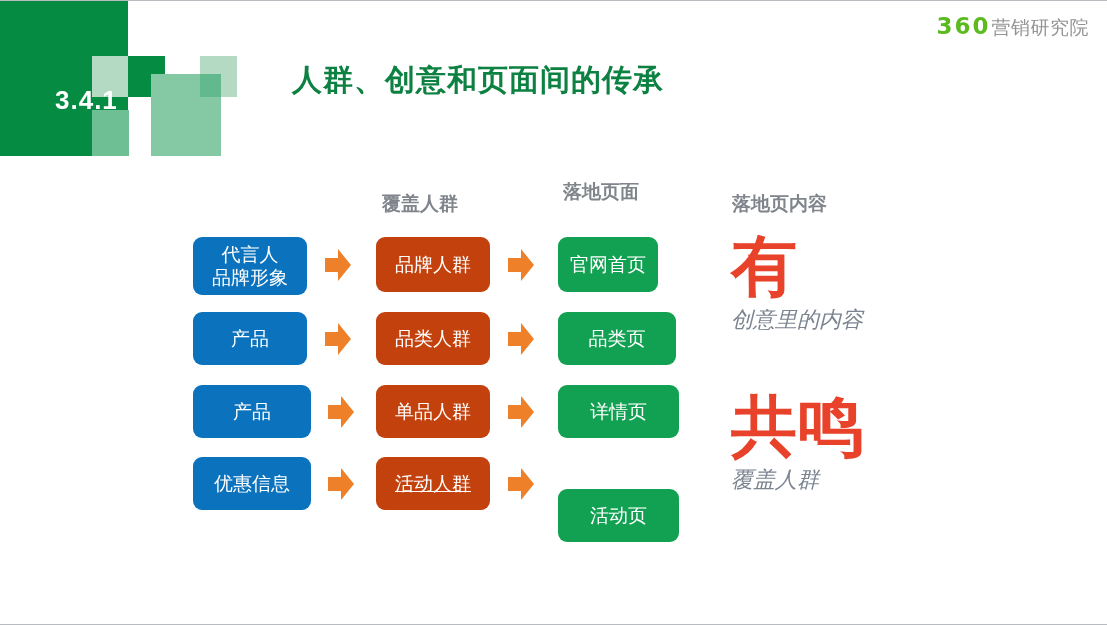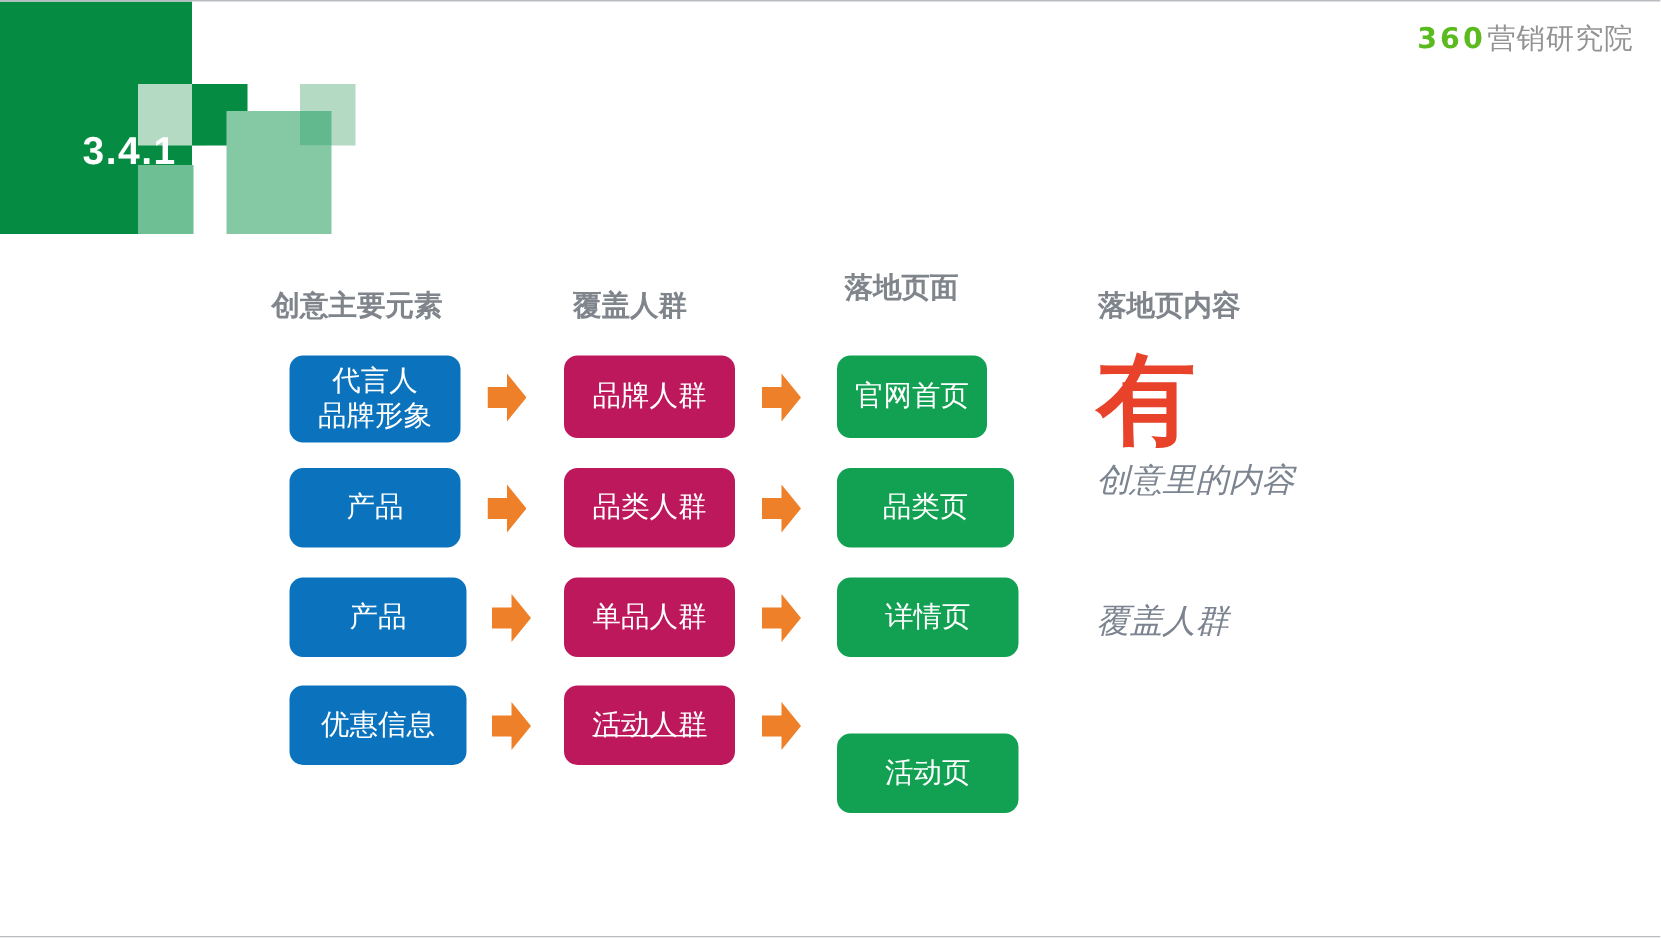--- a/index.html
+++ b/index.html
@@ -54,21 +54,21 @@
   
   .logo {
     position: absolute;
     right: 18px;
     top: 12px;
     display: flex;
     align-items: baseline;
     white-space: nowrap;
   }
   .logo-360 {
-    font-size: 19px;
+    font-size: 23px;
     font-weight: bold;
     color: #5aba1e;
     letter-spacing: 2px;
     font-family: "DejaVu Sans", sans-serif;
   }
   .logo-text {
     font-size: 19px;
     color: #939393;
     letter-spacing: 0.5px;
     margin-left: 1px;
@@ -96,21 +96,21 @@
     align-items: center;
     justify-content: center;
     text-align: center;
     color: #ffffff;
     font-size: 19px;
     line-height: 1.22;
     box-sizing: border-box;
     white-space: pre-line;
   }
   .n-blue  { background: #0b72bd; }
-  .n-cyan  { background: #be185d; text-align: right; }
+  .n-cyan  { background: #c2410c; text-align: right; }
   .n-green { background: #12a152; }
 
   
   .arrow {
     position: absolute;
     width: 26px;
     height: 34px;
     color: #ed8029;
   }
   .arrow svg { display: block; width: 100%; height: 100%; }
@@ -145,27 +145,27 @@
   <div class="hdr-block hdr-main"></div>
   <div class="sq sq-a"></div>
   <div class="sq sq-b"></div>
   <div class="sq sq-c"></div>
   <div class="sq sq-e"></div>
   <div class="sq sq-f"></div>
   <div class="sq sq-g"></div>
 
   <div style="position:absolute;left:14px;top:84px;font-size:26px;font-weight:bold;color:#ffffff;letter-spacing:1px;margin-left:41px;">3.4.1</div>
 
+  <div class="slide-title">人群、创意和页面间的传承</div>
 
   <div class="logo">
     <span class="logo-360">360</span>
     <span class="logo-text">营销研究院</span>
   </div>
 
-  <div class="col-head ch0">创意主要元素</div>
   <div class="col-head ch1">覆盖人群</div>
   <div class="col-head ch2">落地页面</div>
   <div class="col-head ch3">落地页内容</div>
 
   <div class="flow">
 
     <div class="node n-blue" style="left:193px;top:236px;width:114px;height:58px;">代言人
 品牌形象</div>
     <div class="arrow" style="left:325px;top:247px;">
       <svg viewBox="0 0 26 34" aria-hidden="true">
@@ -222,16 +222,17 @@
     </div>
     <div class="node n-green" style="left:558px;top:456px;width:121px;height:53px;margin-top:32px;">活动页</div>
   </div>
 
   <div class="emph emph-1">
     <div class="emph-big">有</div>
     <div class="emph-sub">创意里的内容</div>
   </div>
 
   <div class="emph emph-2">
+    <div class="emph-big">共鸣</div>
     <div class="emph-sub">覆盖人群</div>
   </div>
 
 </div>
 
 </body></html>

